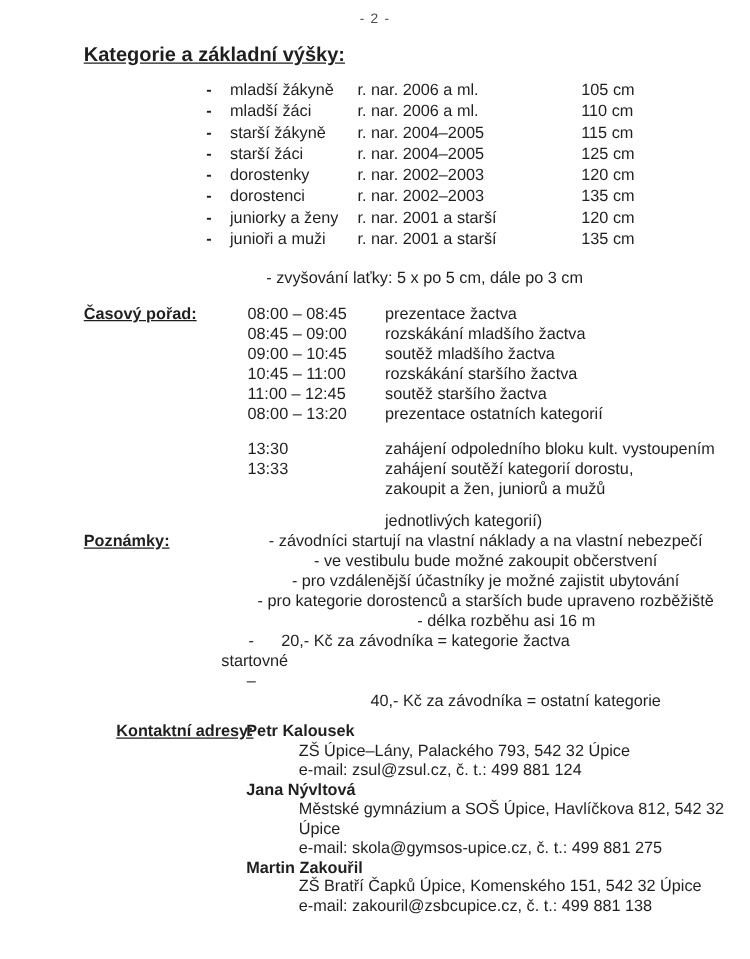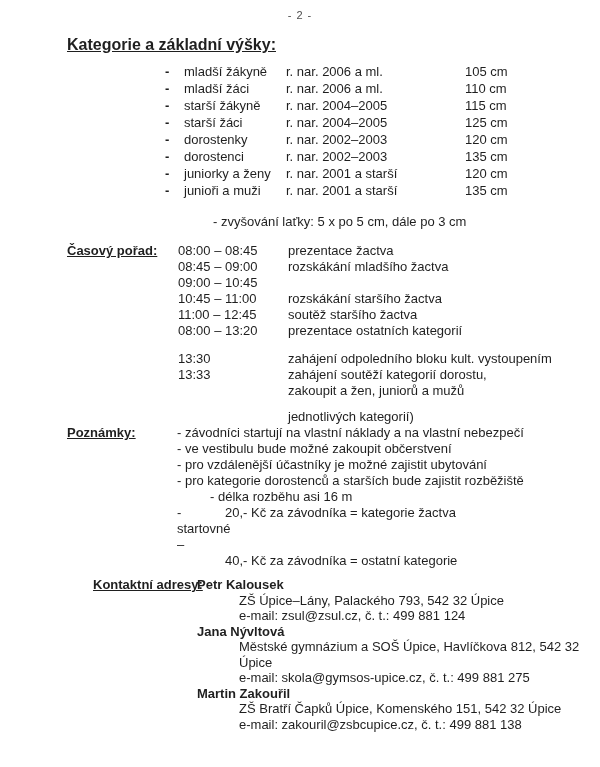--- a/index.html
+++ b/index.html
@@ -11,30 +11,30 @@
   .pagenum{padding-top:9px;text-align:center;font-size:11px;color:#4d4d4d;letter-spacing:1px;}
   .h1{margin:16px 0 0 67px;font-weight:bold;font-size:16px;text-decoration:underline;line-height:16px;}
   .cat-list{margin-top:10px;}
   .cat-row{display:flex;line-height:17px;}
   .cat-dash{margin-left:165px;width:19px;font-weight:bold;}
   .cat-name{width:102px;}
   .cat-birth{width:179px;}
   .bar-note{margin:15px 12px 0 213px;line-height:16px;}
   .section{position:relative;}
   .side-label{position:absolute;left:67px;top:0;font-weight:bold;text-decoration:underline;line-height:16px;white-space:nowrap;}
-  .sched{margin-top:13px;}
+  .sched{margin-top:13px;padding-left:20px;}
   .sched-rows{margin-left:178px;}
   .s-row{display:flex;line-height:16px;}
   .s-time{width:110px;flex:0 0 110px;}
   .s-act{flex:1;}
   .gap12{height:12px;}
   .gap10{height:10px;}
   .notes{margin-top:0px;}
   .notes-body{margin-left:177px;line-height:16px;}
-  .note-line{line-height:16px;}
+  .note-line{line-height:16px;text-align:center;}
   .runup{margin-left:33px;}
   .fee-row{display:flex;}
   .fee-label{width:48px;flex:0 0 48px;}
   .fee-cont{margin-left:48px;}
   .contacts{margin-top:8px;margin-left:26px;}
   .contacts-body{margin-left:171px;line-height:15.5px;}
   .c-name{font-weight:bold;}
   .c-detail{margin-left:42px;}
 </style>
 </head>
@@ -105,20 +105,21 @@
       <div class="s-row">
         <span class="s-time">08:00 – 08:45</span>
         <span class="s-act">prezentace žactva</span>
       </div>
       <div class="s-row">
         <span class="s-time">08:45 – 09:00</span>
         <span class="s-act">rozskákání mladšího žactva</span>
       </div>
       <div class="s-row">
         <span class="s-time">09:00 – 10:45</span>
+        <span class="s-act">soutěž mladšího žactva</span>
       </div>
       <div class="s-row">
         <span class="s-time">10:45 – 11:00</span>
         <span class="s-act">rozskákání staršího žactva</span>
       </div>
       <div class="s-row">
         <span class="s-time">11:00 – 12:45</span>
         <span class="s-act">soutěž staršího žactva</span>
       </div>
       <div class="s-row">
@@ -145,21 +146,21 @@
       </div>
     </div>
   </div>
 
   <div class="section notes">
     <span class="side-label">Poznámky:</span>
     <div class="notes-body">
       <div class="note-line">- závodníci startují na vlastní náklady a na vlastní nebezpečí</div>
       <div class="note-line">- ve vestibulu bude možné zakoupit občerstvení</div>
       <div class="note-line">- pro vzdálenější účastníky je možné zajistit ubytování</div>
-      <div class="note-line">- pro kategorie dorostenců a starších bude zajistit rozběžiště</div>
+      <div class="note-line">- pro kategorie dorostenců a starších bude upraveno rozběžiště</div>
       <div class="note-line runup">- délka rozběhu asi 16 m</div>
       <div class="note-line fee-row">
         <span class="fee-label">- startovné –</span>
         <span>20,- Kč za závodníka = kategorie žactva</span>
       </div>
       <div class="note-line fee-cont">40,- Kč za závodníka = ostatní kategorie</div>
     </div>
   </div>
 
   <div class="section contacts">

